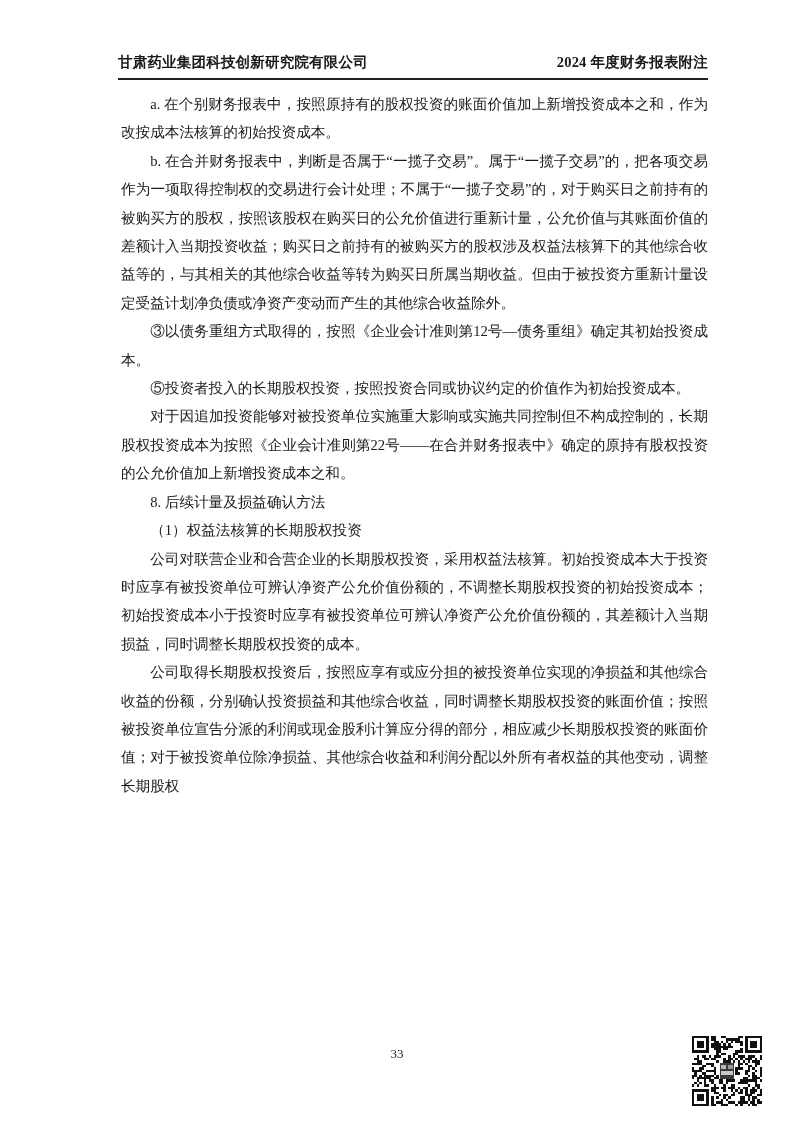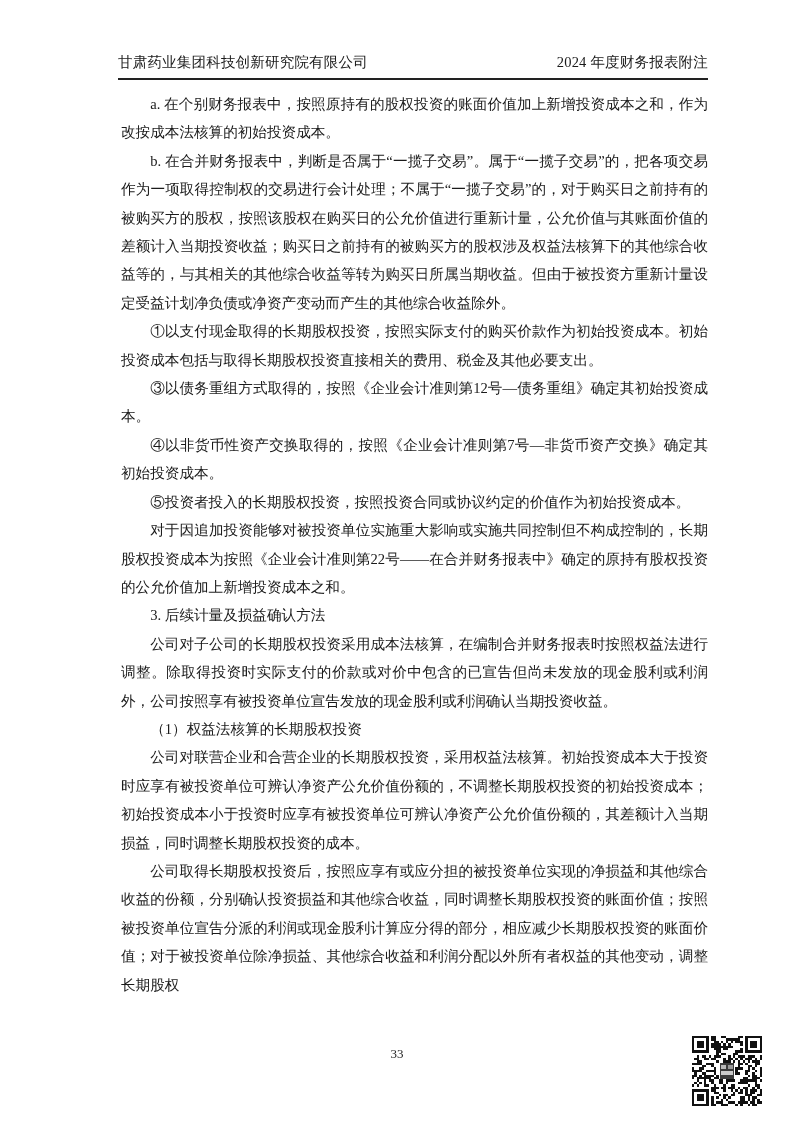--- a/index.html
+++ b/index.html
@@ -13,20 +13,21 @@
   }
   .page-header{
     position:absolute;
     left:118px;top:53px;width:590px;
     display:flex;justify-content:space-between;align-items:flex-end;
     font-size:14.5px;
     padding-bottom:6px;
     border-bottom:2px solid #222222;
     letter-spacing:0.2px;
     white-space:nowrap;
+    font-weight:bold;
   }
   .doc-body{
     position:absolute;
     left:121px;top:90px;width:587px;
     font-size:14.6px;
     line-height:28.4px;
     text-align:justify;
   }
   .doc-body p{
     margin:0;
@@ -50,27 +51,24 @@
 <div class="page">
 
   <div class="page-header">
     <span>甘肃药业集团科技创新研究院有限公司</span>
     <span>2024 年度财务报表附注</span>
   </div>
 
   <div class="doc-body">
     <p>a. 在个别财务报表中，按照原持有的股权投资的账面价值加上新增投资成本之和，作为改按成本法核算的初始投资成本。</p>
     <p>b. 在合并财务报表中，判断是否属于“一揽子交易”。属于“一揽子交易”的，把各项交易作为一项取得控制权的交易进行会计处理；不属于“一揽子交易”的，对于购买日之前持有的被购买方的股权，按照该股权在购买日的公允价值进行重新计量，公允价值与其账面价值的差额计入当期投资收益；购买日之前持有的被购买方的股权涉及权益法核算下的其他综合收益等的，与其相关的其他综合收益等转为购买日所属当期收益。但由于被投资方重新计量设定受益计划净负债或净资产变动而产生的其他综合收益除外。</p>
-    <p>①以支付现金取得的长期股权投资，按照实际支付的购买价款作为初始投资成本。初始投资成本包括与取得长期股权投资直接相关的费用、税金及其他必要支出。</p>
     <p>③以债务重组方式取得的，按照《企业会计准则第12号—债务重组》确定其初始投资成本。</p>
-    <p>④以非货币性资产交换取得的，按照《企业会计准则第7号—非货币资产交换》确定其初始投资成本。</p>
     <p>⑤投资者投入的长期股权投资，按照投资合同或协议约定的价值作为初始投资成本。</p>
     <p>对于因追加投资能够对被投资单位实施重大影响或实施共同控制但不构成控制的，长期股权投资成本为按照《企业会计准则第22号——在合并财务报表中》确定的原持有股权投资的公允价值加上新增投资成本之和。</p>
-    <p>3. 后续计量及损益确认方法</p>
-    <p>公司对子公司的长期股权投资采用成本法核算，在编制合并财务报表时按照权益法进行调整。除取得投资时实际支付的价款或对价中包含的已宣告但尚未发放的现金股利或利润外，公司按照享有被投资单位宣告发放的现金股利或利润确认当期投资收益。</p>
+    <p>8. 后续计量及损益确认方法</p>
     <p>（1）权益法核算的长期股权投资</p>
     <p>公司对联营企业和合营企业的长期股权投资，采用权益法核算。初始投资成本大于投资时应享有被投资单位可辨认净资产公允价值份额的，不调整长期股权投资的初始投资成本；初始投资成本小于投资时应享有被投资单位可辨认净资产公允价值份额的，其差额计入当期损益，同时调整长期股权投资的成本。</p>
     <p>公司取得长期股权投资后，按照应享有或应分担的被投资单位实现的净损益和其他综合收益的份额，分别确认投资损益和其他综合收益，同时调整长期股权投资的账面价值；按照被投资单位宣告分派的利润或现金股利计算应分得的部分，相应减少长期股权投资的账面价值；对于被投资单位除净损益、其他综合收益和利润分配以外所有者权益的其他变动，调整长期股权</p>
   </div>
 
   <div class="page-footer">33</div>
 
   <div class="qr" id="qr"><svg width="70" height="70" viewBox="0 0 70 70" shape-rendering="crispEdges">
         <rect width="70" height="70" fill="#fff"></rect>
         <rect x="19.31" y="0.00" width="2.41" height="2.41" fill="#111111"></rect>

